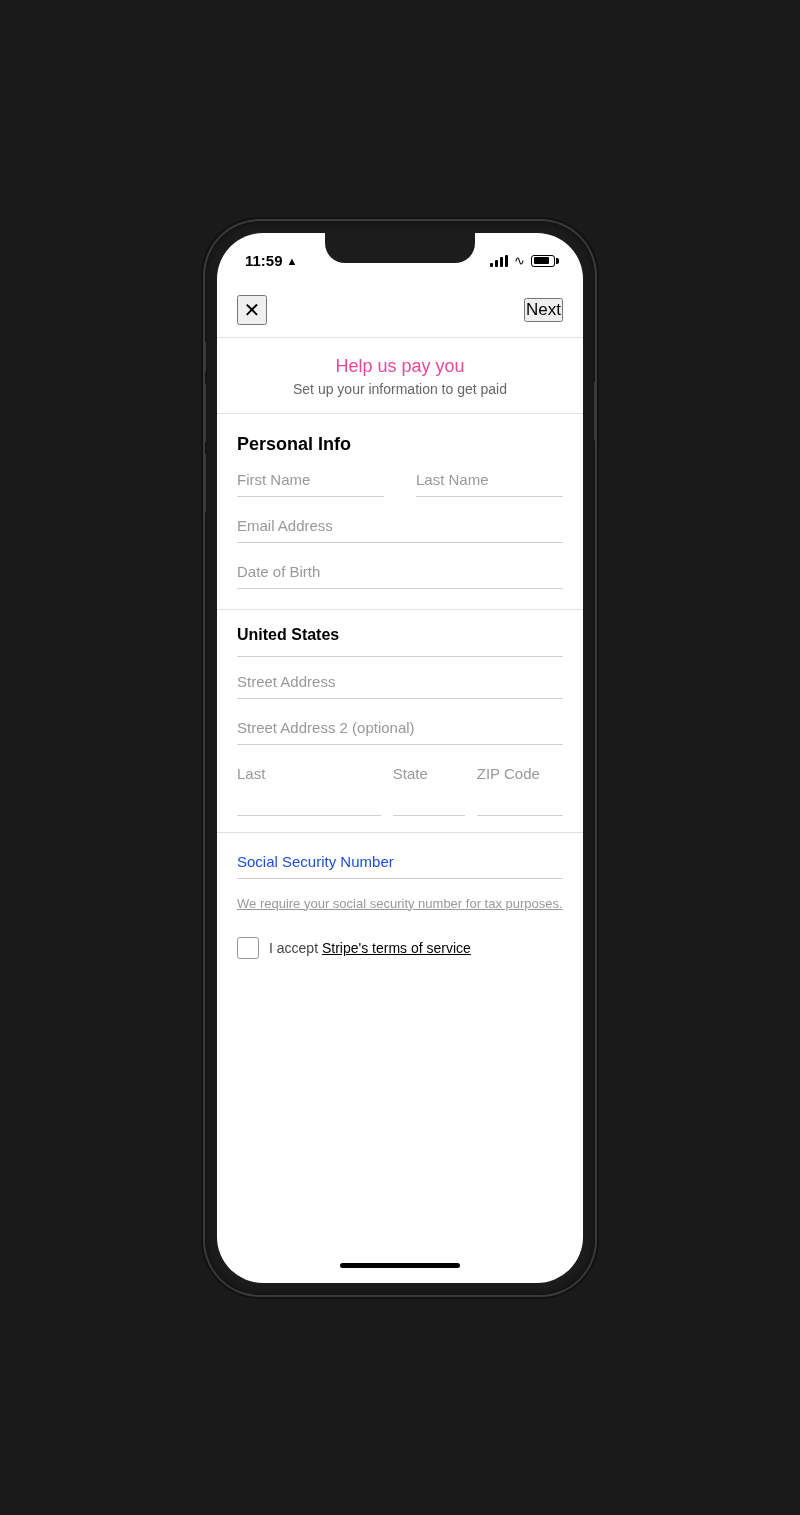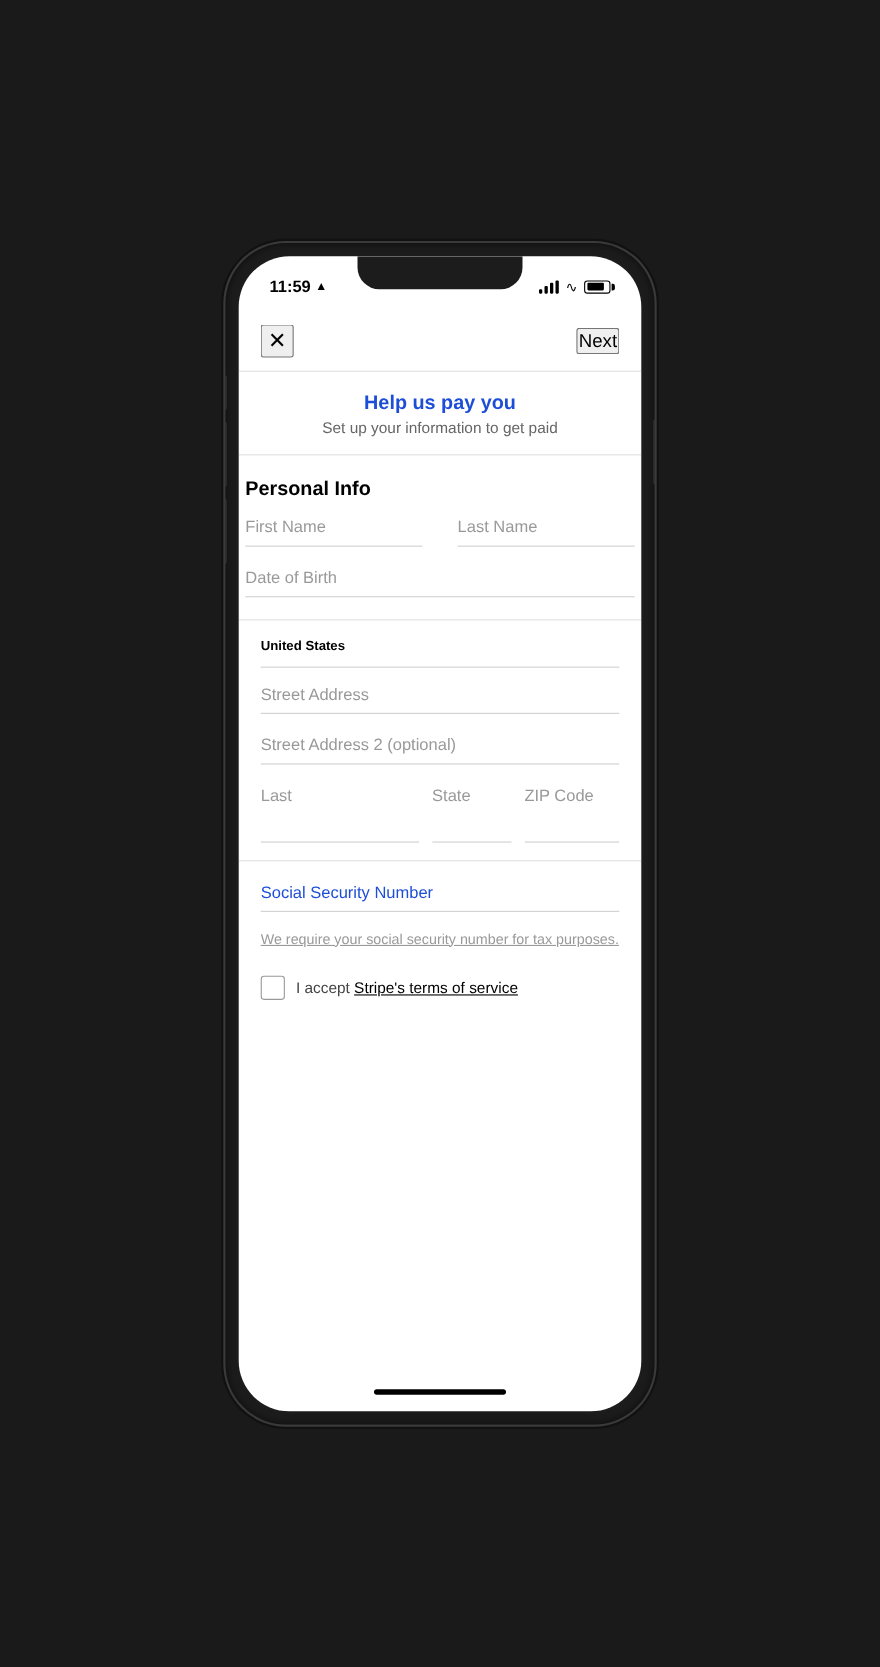--- a/index.html
+++ b/index.html
@@ -162,33 +162,33 @@
 
     
     .page-header {
       text-align: center;
       padding: 18px 20px 16px;
       border-bottom: 1px solid #e0e0e0;
     }
 
     .page-title {
       font-size: 18px;
-      font-weight: 700;
-      color: #1d4ed8;
+      font-weight: 400;
+      color: #ec4899;
       margin-bottom: 4px;
     }
 
     .page-subtitle {
       font-size: 14px;
       color: #666;
     }
 
     
     .form-section {
-      padding: 0 6px;
+      padding: 0 20px;
     }
 
     .section-title {
       font-size: 18px;
       font-weight: 700;
       color: #000;
       padding: 20px 0 16px;
     }
 
     .field-row {
@@ -216,21 +216,21 @@
     .field-input::placeholder {
       color: #999;
     }
 
     .full-field {
       width: 100%;
       margin-bottom: 4px;
     }
 
     .country-field {
-      font-size: 12px;
+      font-size: 16px;
       font-weight: 600;
       color: #000;
       padding: 16px 0 12px;
       border-bottom: 1px solid #d0d0d0;
       margin-bottom: 0;
     }
 
     .address-section {
       padding: 0 20px;
     }
@@ -434,20 +434,23 @@
 
         <div class="field-row">
           <div class="field-group">
             <input class="field-input" type="text" placeholder="First Name" style="">
           </div>
           <div class="field-group">
             <input class="field-input" type="text" placeholder="Last Name" style="">
           </div>
         </div>
 
+        <div class="full-field">
+          <input class="field-input" type="email" placeholder="Email Address" style="">
+        </div>
 
         <div class="full-field">
           <input class="field-input" type="text" placeholder="Date of Birth" style="">
         </div>
       </div>
 
       <hr class="divider">
 
       <div class="address-section">
 

